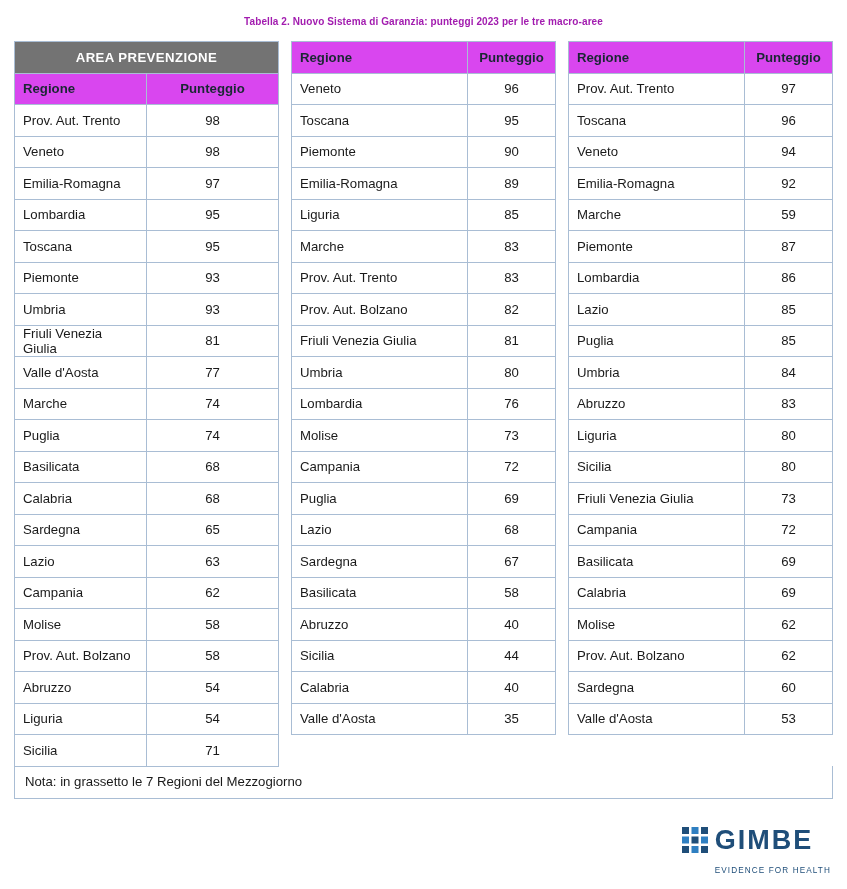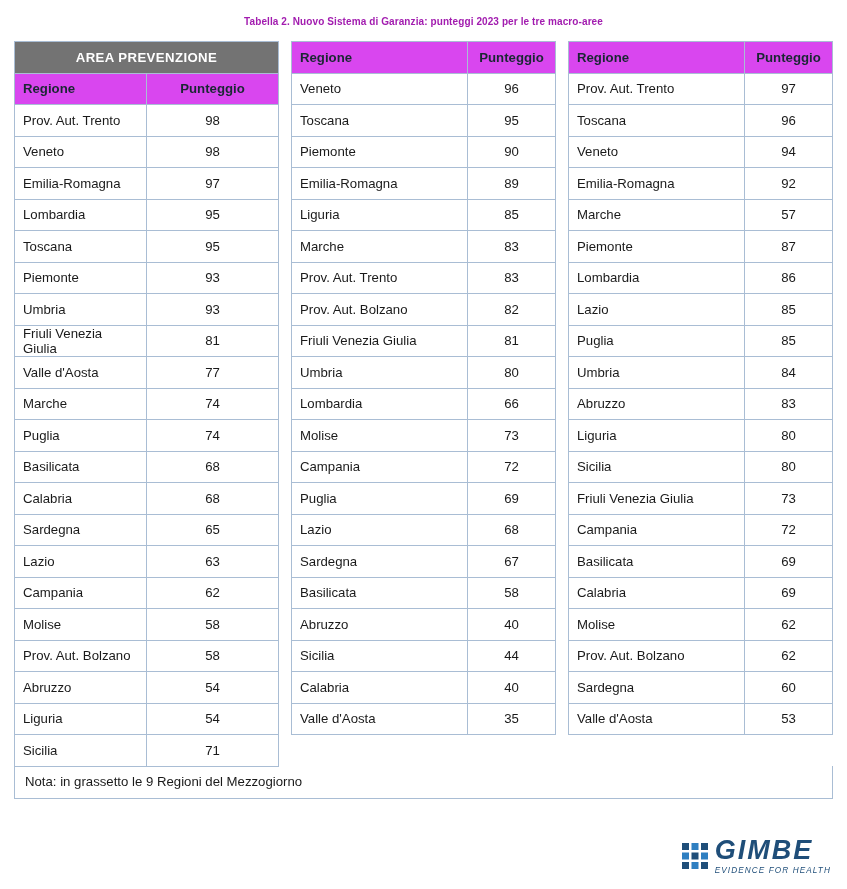--- a/index.html
+++ b/index.html
@@ -92,43 +92,42 @@
     color: #1a1a1a;
   }
   .note-wrap {
     margin-top: -1px;
   }
   .footer {
     position: absolute;
     right: 16px;
     bottom: 14px;
     display: flex;
-    align-items: center;
+    align-items: flex-start;
     gap: 7px;
-    font-style: italic;
   }
   .logo-mark {
     display: block;
   }
   .logo-text {
     display: flex;
     flex-direction: column;
     line-height: 1;
   }
   .logo-name {
     font-size: 27px;
     font-weight: bold;
     color: #1f4e79;
     letter-spacing: 2px;
   }
   .logo-tag {
     font-size: 8.2px;
     color: #1f4e79;
     letter-spacing: 1.1px;
-    margin-top: 3px;
+    margin-top: 13px;
   }
 </style>
 </head>
 <body>
 
 <div class="page">
 
   <div class="title">Tabella 2. Nuovo Sistema di Garanzia: punteggi 2023 per le tre macro-aree</div>
 
   <div class="columns">
@@ -277,21 +276,21 @@
             <tr>
               <td class="regione">Friuli Venezia Giulia</td>
               <td class="punteggio">81</td>
             </tr>
             <tr>
               <td class="regione">Umbria</td>
               <td class="punteggio">80</td>
             </tr>
             <tr>
               <td class="regione">Lombardia</td>
-              <td class="punteggio">66</td>
+              <td class="punteggio">76</td>
             </tr>
             <tr class="bold">
               <td class="regione">Molise</td>
               <td class="punteggio">73</td>
             </tr>
             <tr class="bold">
               <td class="regione">Campania</td>
               <td class="punteggio">72</td>
             </tr>
             <tr class="bold">
@@ -350,21 +349,21 @@
             <tr>
               <td class="regione">Veneto</td>
               <td class="punteggio">94</td>
             </tr>
             <tr>
               <td class="regione">Emilia-Romagna</td>
               <td class="punteggio">92</td>
             </tr>
             <tr>
               <td class="regione">Marche</td>
-              <td class="punteggio">57</td>
+              <td class="punteggio">59</td>
             </tr>
             <tr>
               <td class="regione">Piemonte</td>
               <td class="punteggio">87</td>
             </tr>
             <tr>
               <td class="regione">Lombardia</td>
               <td class="punteggio">86</td>
             </tr>
             <tr>
@@ -423,21 +422,21 @@
               <td class="regione">Valle d'Aosta</td>
               <td class="punteggio">53</td>
             </tr>
           </tbody>
       </table>
     </div>
 
   </div>
 
   <div class="note-wrap">
-    <div class="note">Nota: in grassetto le 9 Regioni del Mezzogiorno</div>
+    <div class="note">Nota: in grassetto le 7 Regioni del Mezzogiorno</div>
   </div>
 
   <div class="footer">
     <svg class="logo-mark" width="26" height="26" viewBox="0 0 26 26">
       <rect x="0" y="0" width="7" height="7" fill="#1f4e79"></rect>
       <rect x="9.5" y="0" width="7" height="7" fill="#2f7fc1"></rect>
       <rect x="19" y="0" width="7" height="7" fill="#1f4e79"></rect>
       <rect x="0" y="9.5" width="7" height="7" fill="#2f7fc1"></rect>
       <rect x="9.5" y="9.5" width="7" height="7" fill="#1f4e79"></rect>
       <rect x="19" y="9.5" width="7" height="7" fill="#2f7fc1"></rect>

